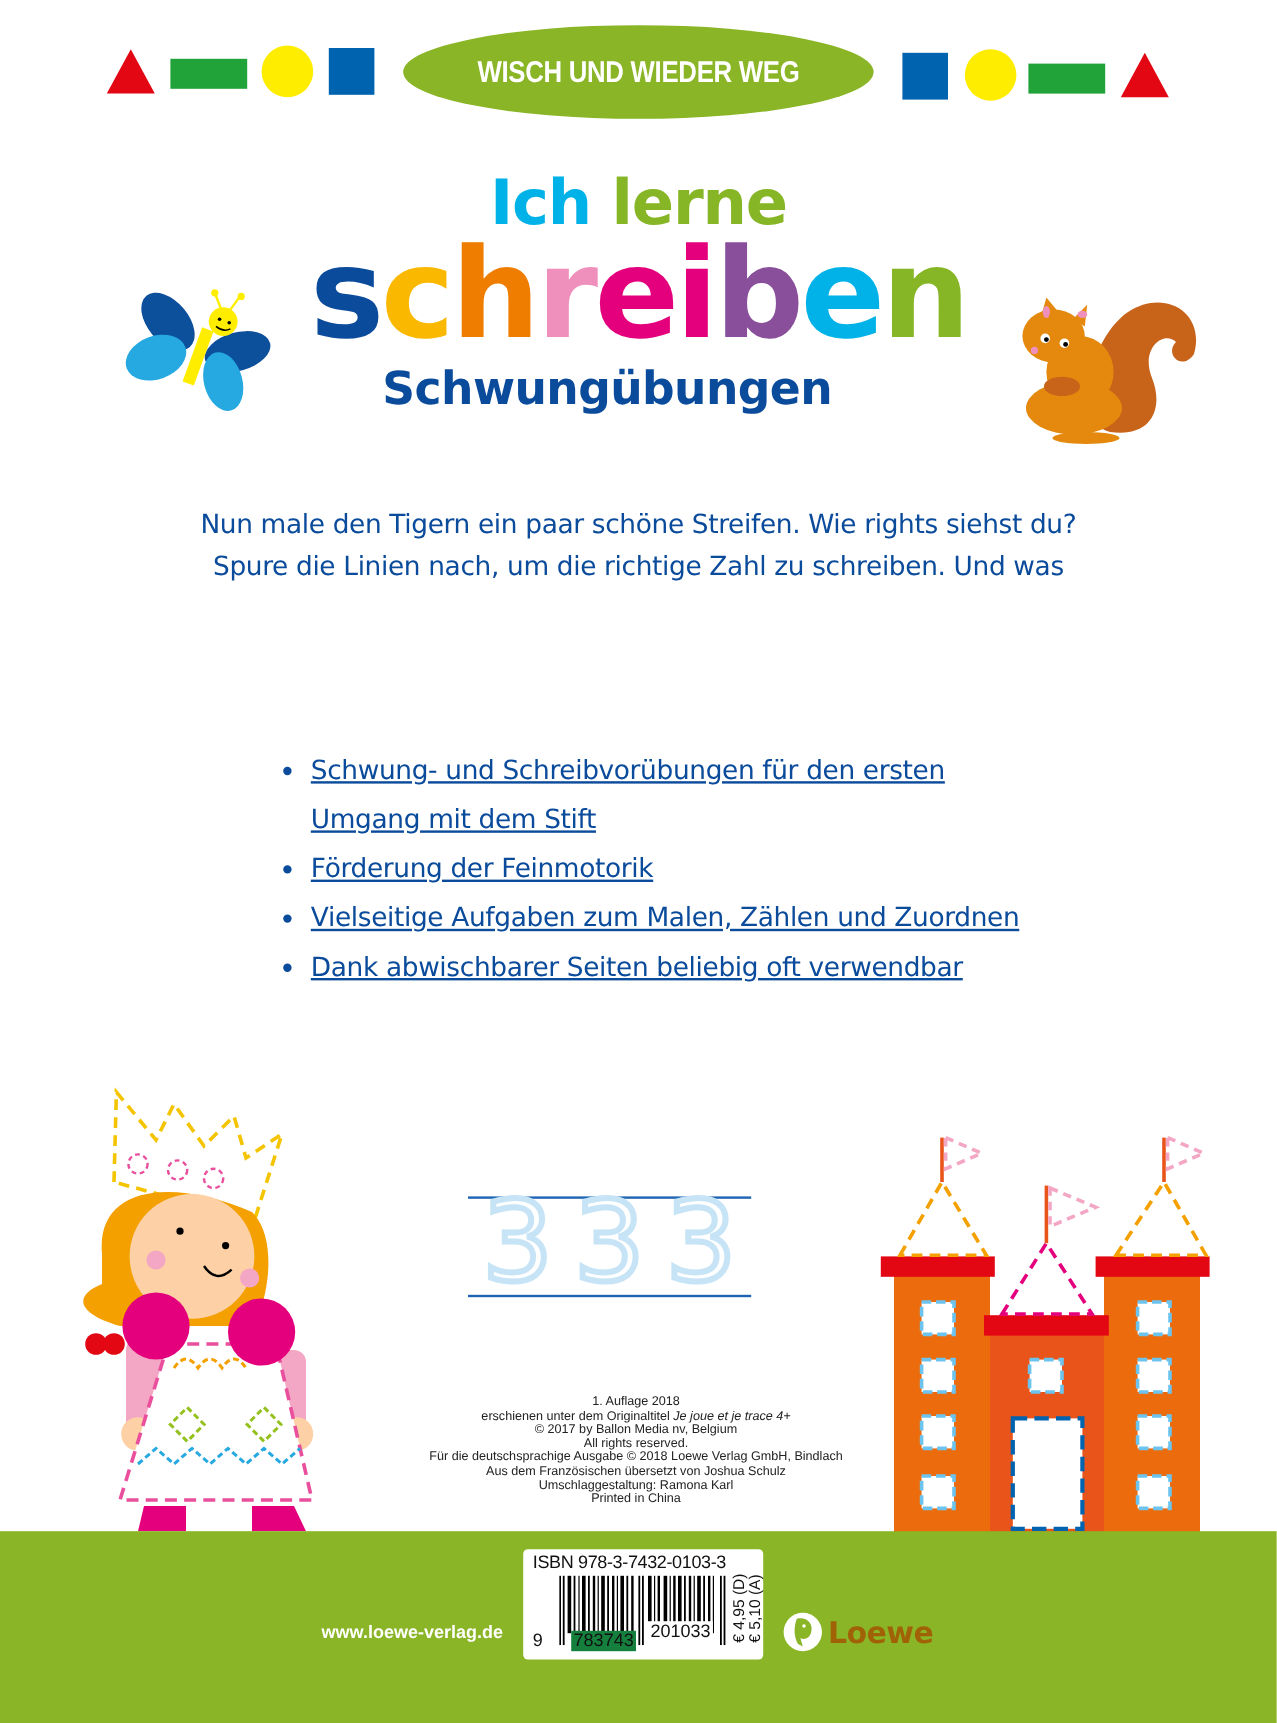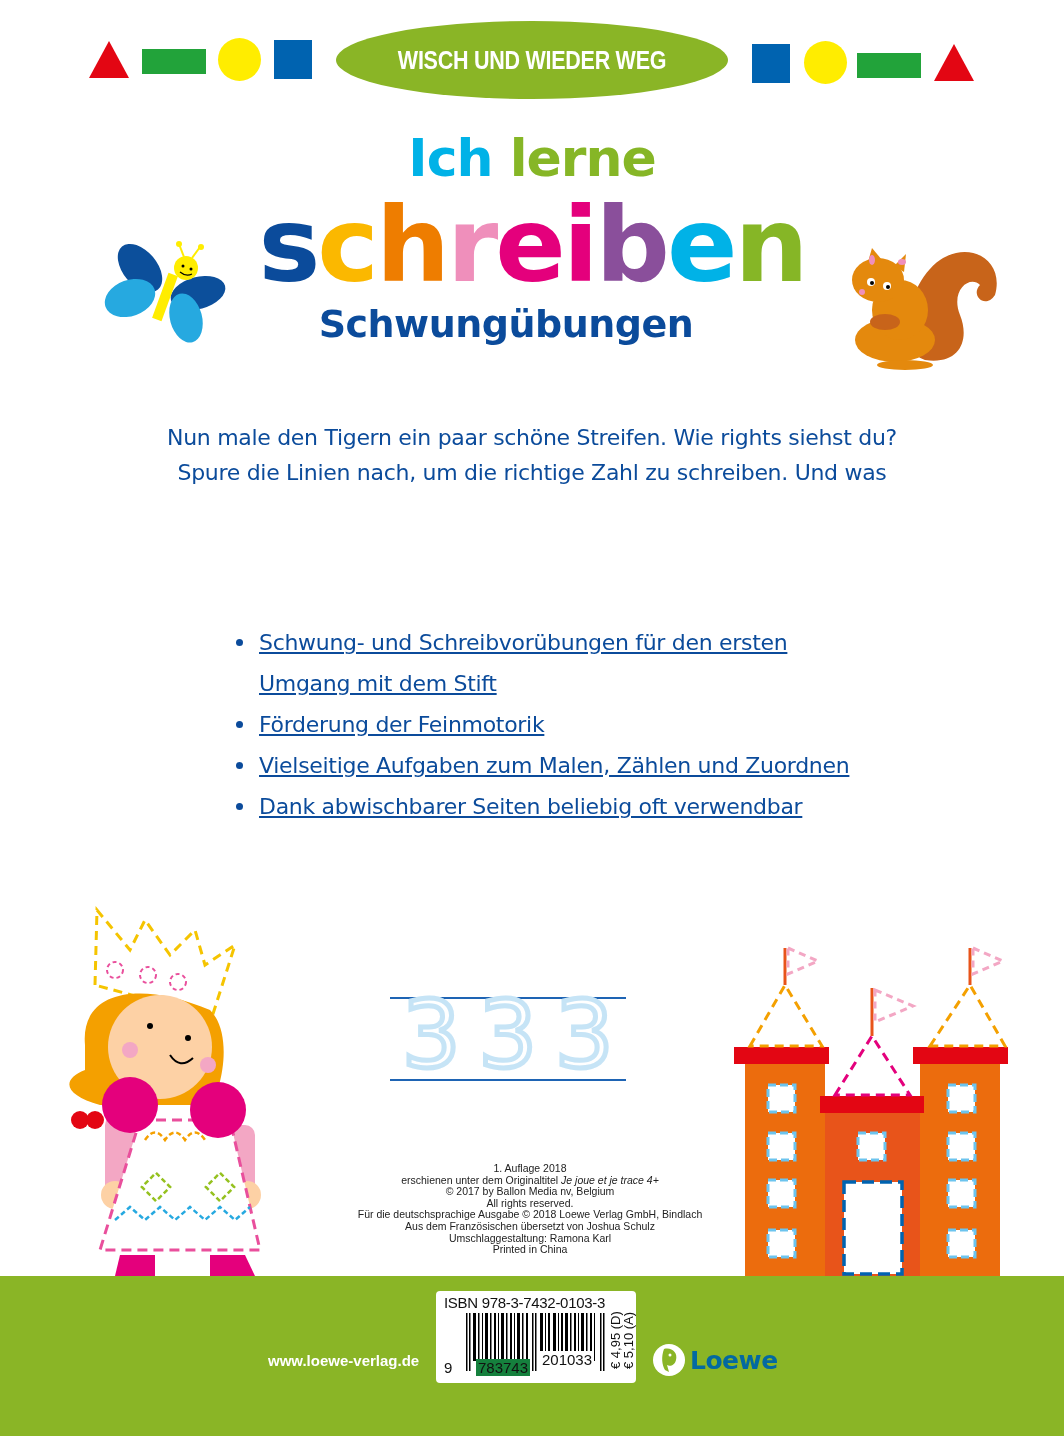--- a/index.html
+++ b/index.html
@@ -4,40 +4,40 @@
 <style>
   html, body { margin:0; padding:0; }
   body { width:1064px; height:1436px; position:relative; background:#ffffff; overflow:hidden;
          font-family:"DejaVu Sans", sans-serif; }
   .abs { position:absolute; }
   .shape { position:absolute; }
   .tri { width:0; height:0; border-left:20px solid transparent; border-right:20px solid transparent; border-bottom:37px solid #e30613; }
   .pill-wrap { position:absolute; left:336px; top:21px; width:392px; height:78px; border-radius:50%; background:#8ab526;
                display:flex; align-items:center; justify-content:center; }
   .pill-text { color:#fff; font-family:"Liberation Sans", sans-serif; font-weight:bold; font-size:25px; letter-spacing:-0.3px; transform:scaleX(0.86); }
-  .title1 { position:absolute; left:0; top:128px; width:1064px; text-align:center; font-family:"DejaVu Sans", sans-serif; font-weight:bold; font-size:52px; letter-spacing:-1px; }
+  .title1 { position:absolute; left:0; top:140px; width:1064px; text-align:center; font-family:"DejaVu Sans", sans-serif; font-weight:bold; font-size:52px; letter-spacing:-1px; }
   .title2 { position:absolute; left:0; top:190px; width:1064px; text-align:center; font-family:"DejaVu Sans", sans-serif; font-weight:bold; font-size:104px; letter-spacing:-3px; line-height:110px; }
   .title3 { position:absolute; left:0; top:302px; width:1012px; text-align:center; font-family:"DejaVu Sans", sans-serif; font-weight:bold; font-size:38px; color:#0b4b9b; letter-spacing:-0.5px; }
   .desc { position:absolute; left:150px; top:420px; width:764px; text-align:center; color:#0b4b9b; font-family:"DejaVu Sans", sans-serif; font-size:22px; line-height:35px; letter-spacing:-0.3px; }
   .bullets { position:absolute; left:232px; top:622px; width:640px; color:#0b4b9b; font-family:"DejaVu Sans", sans-serif; font-size:22px; line-height:41px; letter-spacing:-0.3px; }
   .bullet-row { position:relative; padding-left:27px;text-decoration:underline; }
   .bullet-dot { position:absolute; left:4px; top:17px; width:7px; height:7px; border-radius:50%; background:#0b4b9b; }
   .imprint { position:absolute; left:350px; top:1163px; width:360px; text-align:center; font-family:"Liberation Sans", sans-serif; font-size:10.5px; line-height:11.6px; color:#222; }
   .footer { position:absolute; left:0; top:1276px; width:1064px; height:160px; background:#8ab526; }
   .url { position:absolute; left:268px; top:1352px; color:#fff; font-family:"Liberation Sans", sans-serif; font-weight:bold; font-size:15px; }
   .barcode-box { position:absolute; left:436px; top:1291px; width:200px; height:92px; background:#fff; border-radius:4px; }
   .isbn { position:absolute; left:8px; top:3px; font-family:"Liberation Sans", sans-serif; font-size:15px; color:#111; white-space:nowrap; letter-spacing:-0.3px; }
   .bars { position:absolute; left:30px; top:22px; width:140px; height:58px; }
   .bc-left { position:absolute; left:8px; top:68px; font-family:"Liberation Sans", sans-serif; font-size:15px; color:#111; }
   .bc-mid { position:absolute; left:40px; top:68px; background:#15803d; padding:0 2px; font-family:"Liberation Sans", sans-serif; font-size:15px; color:#111; }
   .bc-right { position:absolute; left:104px; top:60px; background:#fff; padding:0 2px; font-family:"Liberation Sans", sans-serif; font-size:15px; color:#111; }
   .price { position:absolute; left:172px; top:0; width:28px; height:92px; }
   .price span { position:absolute; white-space:nowrap; font-family:"Liberation Sans", sans-serif; font-size:13px; color:#111; transform:rotate(-90deg); transform-origin:left top; }
   .loewe { position:absolute; left:652px; top:1343px; display:flex; align-items:center; }
-  .loewe-text { color:#0369a1; font-family:"DejaVu Sans", sans-serif; font-weight:bold; font-size:25px; margin-left:4px; letter-spacing:-0.5px; }
+  .loewe-text { color:#a16207; font-family:"DejaVu Sans", sans-serif; font-weight:bold; font-size:25px; margin-left:4px; letter-spacing:-0.5px; }
   .guide-line { position:absolute; height:2px; background:#1e64b4; }
 </style>
 </head>
 <body>
 
 <div class="shape tri" style="left:89px; top:41px;"></div>
 <div class="shape" style="left:142px; top:49px; width:64px; height:25px; background:#22a33a;"></div>
 <div class="shape" style="left:218px; top:38px; width:43px; height:43px; border-radius:50%; background:#ffed00;"></div>
 <div class="shape" style="left:274px; top:40px; width:38px; height:39px; background:#0063b0;"></div>
 

